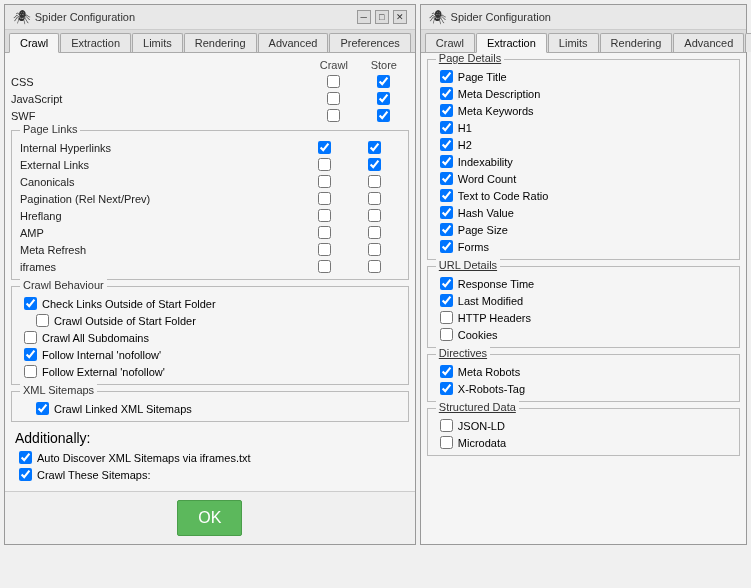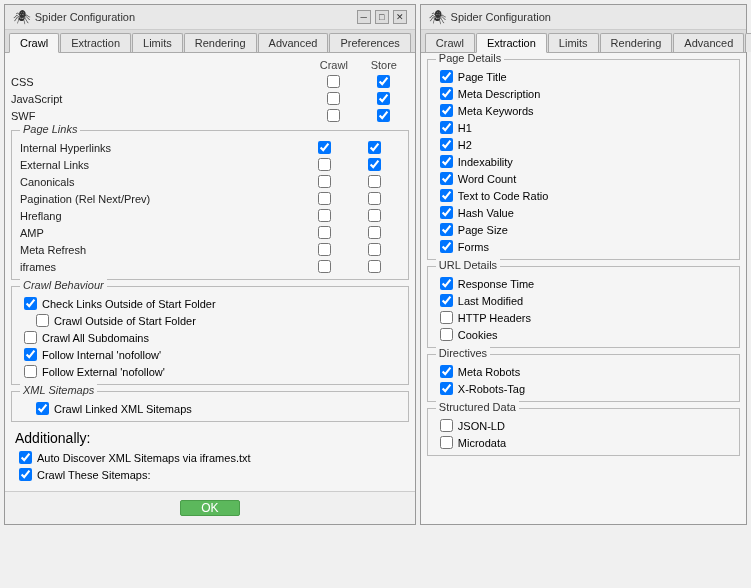--- a/index.html
+++ b/index.html
@@ -80,21 +80,20 @@
     }
 
     .section-label {
       position: absolute;
       top: -8px;
       left: 8px;
       background: #f5f5f5;
       padding: 0 3px;
       font-size: 11px;
       color: #333;
-      font-style: italic;
     }
 
     .row {
       display: flex;
       align-items: center;
       padding: 2px 0;
       font-size: 11px;
     }
 
     .row-label {
@@ -133,23 +132,23 @@
       justify-content: center;
       padding: 8px;
       background: #f0f0f0;
       border-top: 1px solid #ccc;
     }
 
     .ok-btn {
       background: #5cb85c;
       color: white;
       border: 1px solid #4a9d4a;
-      padding: 0 20px;
+      padding: 8px 20px;
       cursor: pointer;
-      font-size: 12px;
+      font-size: 16px;
       border-radius: 2px;
     }
 
     
     .check-row {
       display: flex;
       align-items: center;
       padding: 2px 4px;
       font-size: 11px;
       gap: 5px;
@@ -163,20 +162,21 @@
     }
 
     .right-section-label {
       position: absolute;
       top: -8px;
       left: 8px;
       background: #f5f5f5;
       padding: 0 3px;
       font-size: 11px;
       color: #333;
+      text-decoration: underline;
     }
 
     .window-left { width: 430px; }
     .window-right { width: 310px; }
 
     .title-icon {
       font-size: 14px;
       margin-right: 4px;
     }
 

